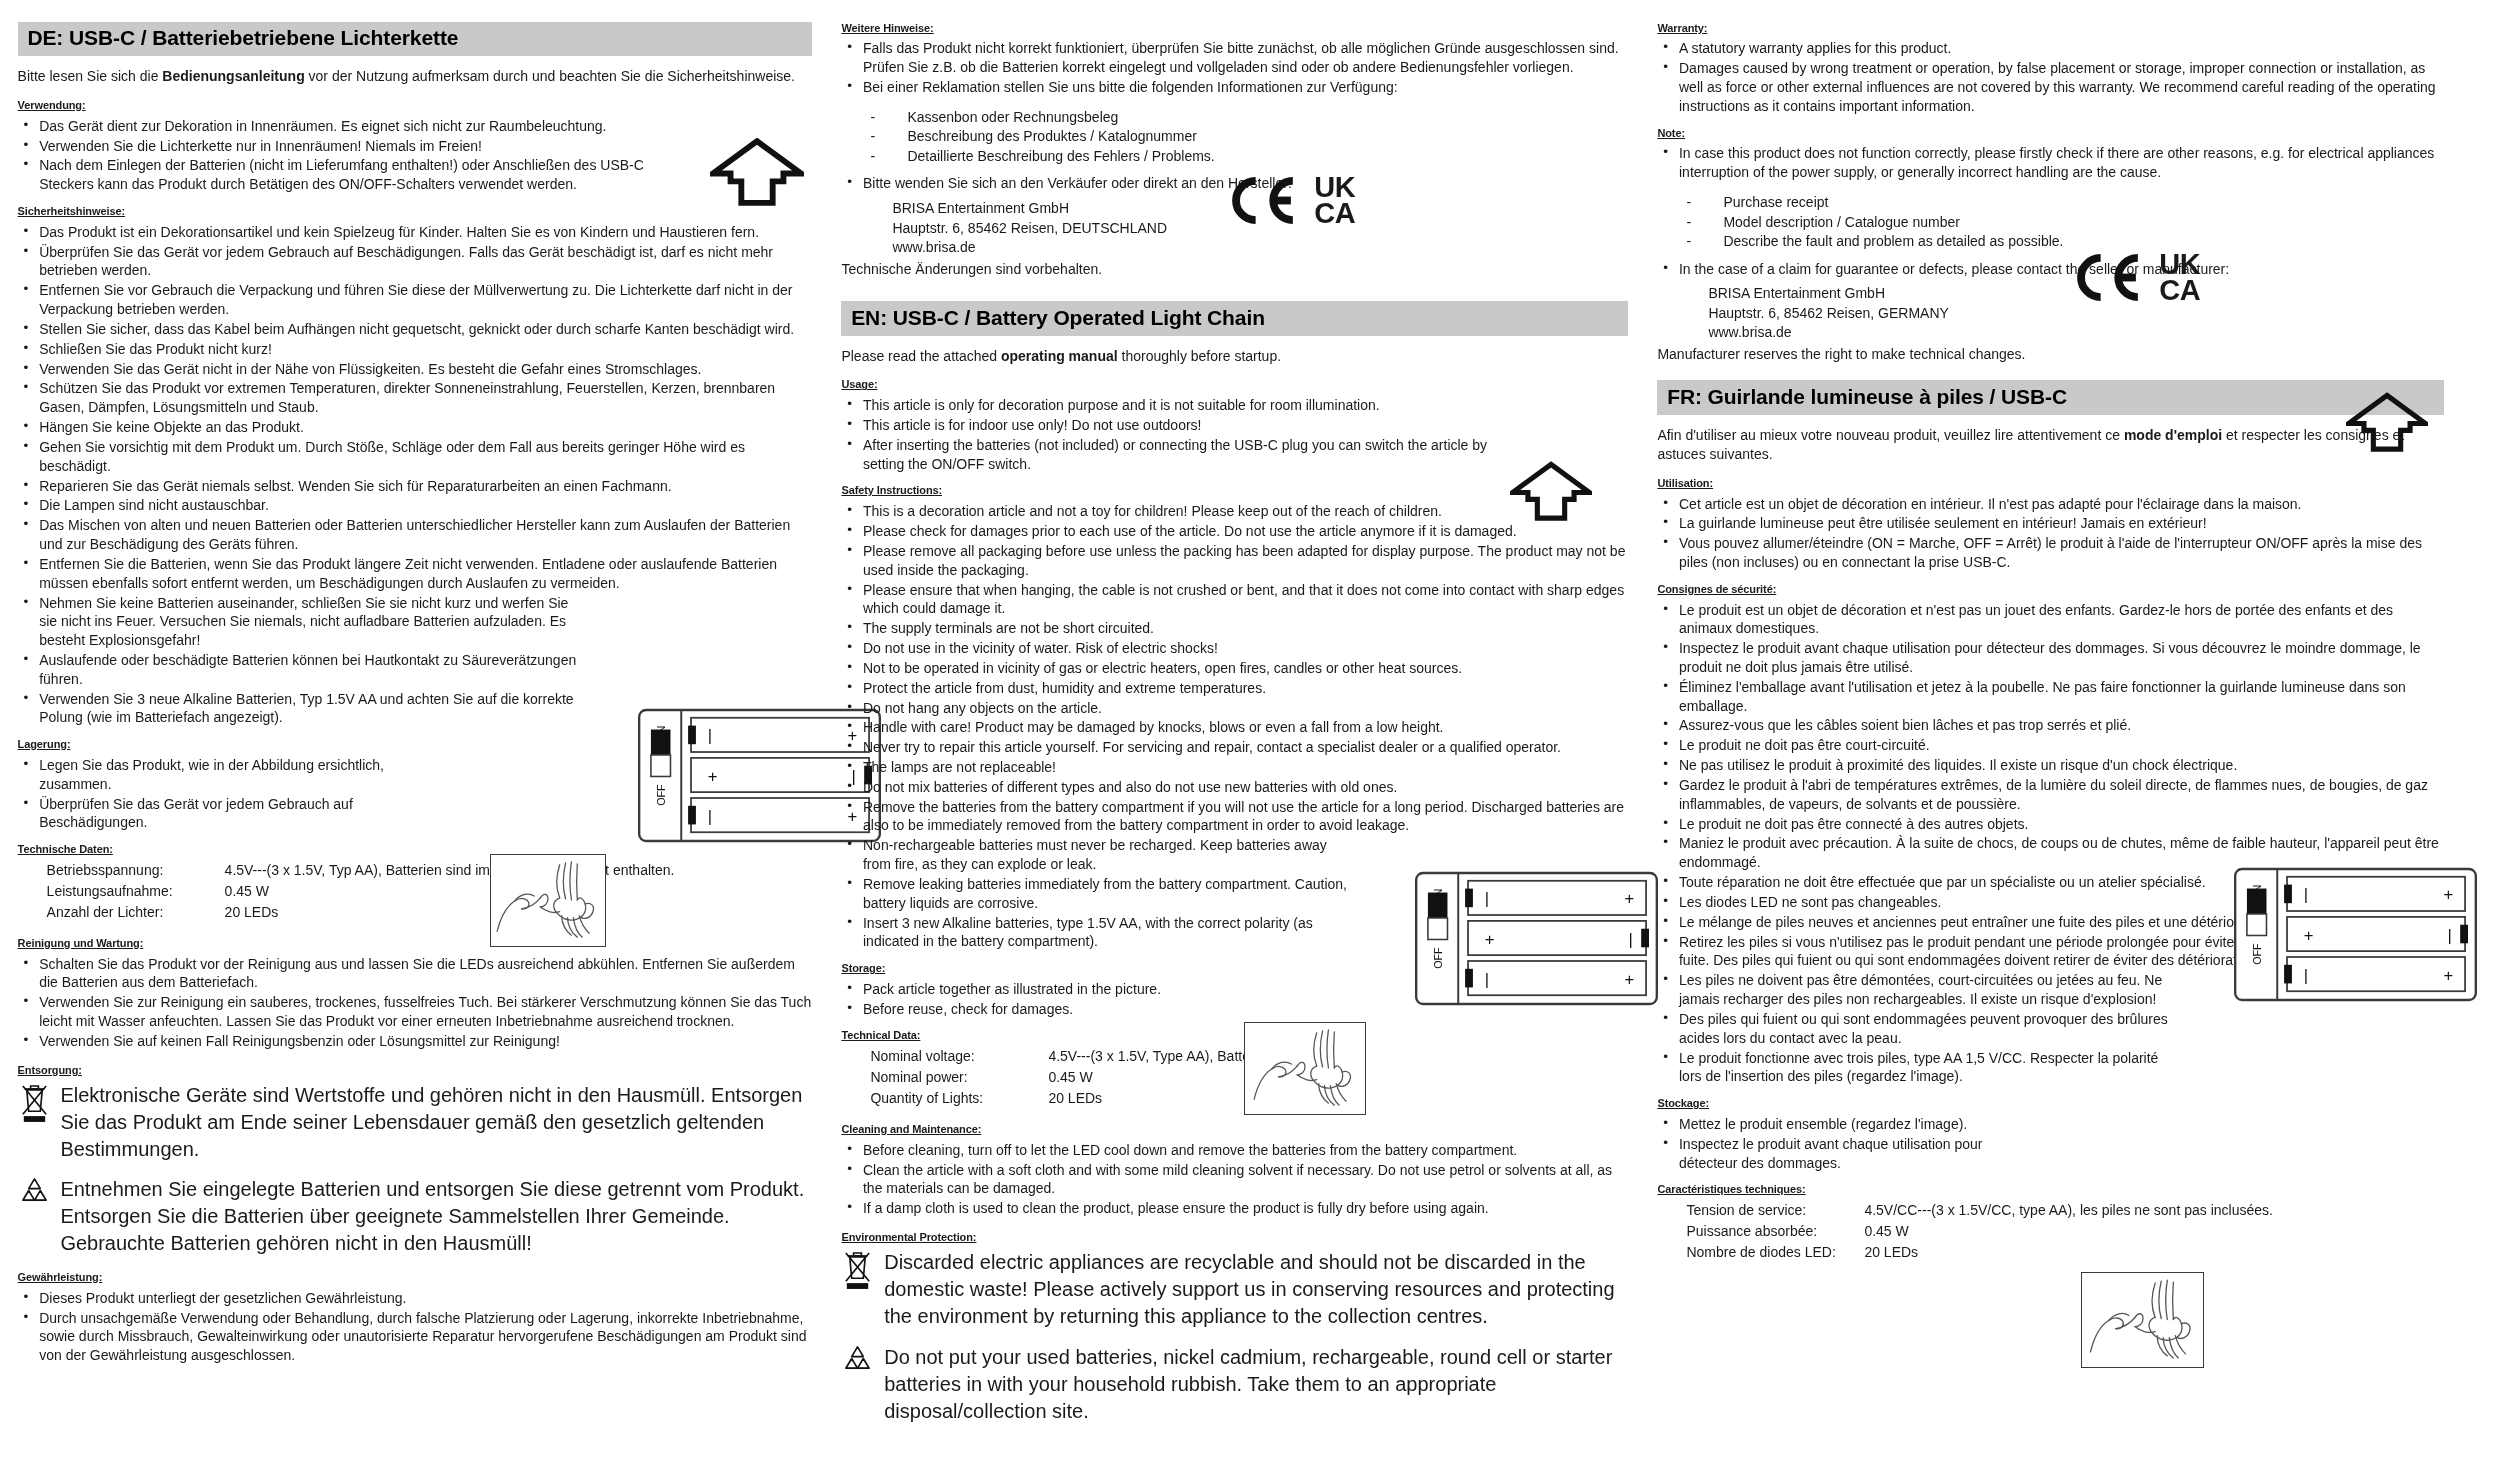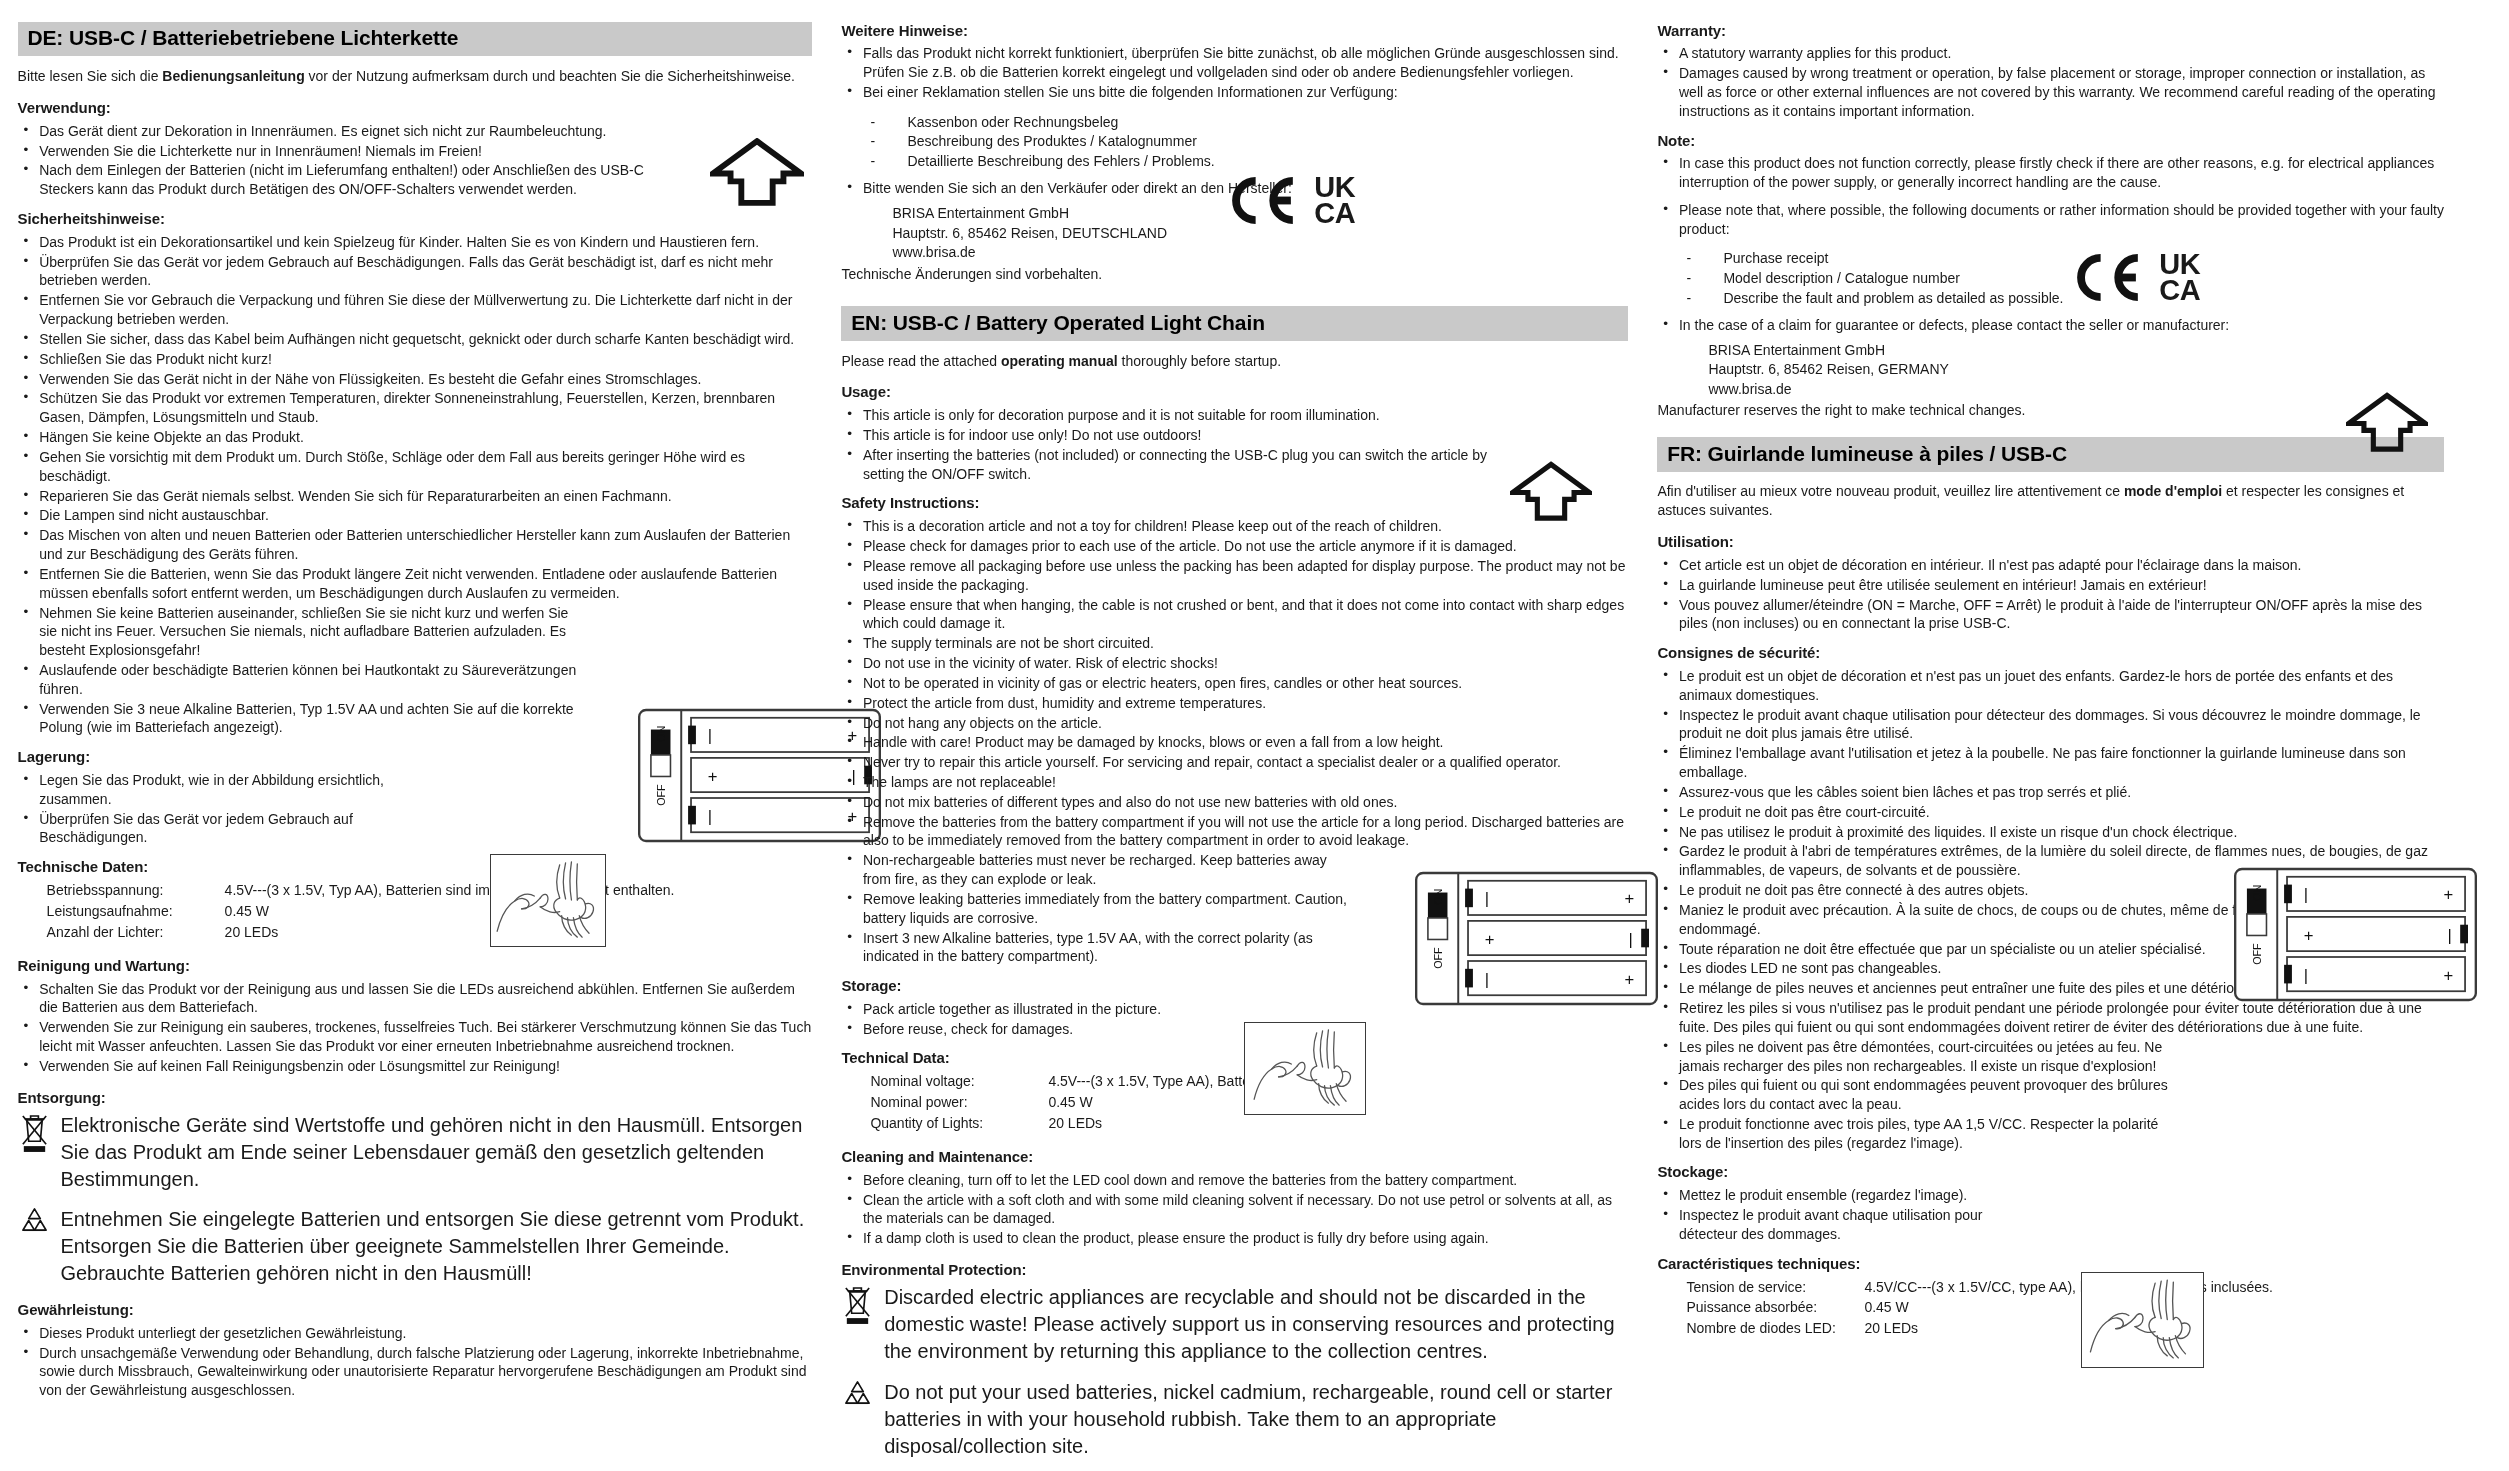--- a/index.html
+++ b/index.html
@@ -34,22 +34,23 @@
     white-space: nowrap;
   }
   .intro {
     font-size: 14px;
     line-height: 1.36;
     margin-bottom: 12.7px;
   }
   .intro b { font-weight: bold; }
 
   h2.sec {
-    font-size: 15px;
+    font-size: 11px;
     font-weight: bold;
+    text-decoration: underline;
     margin: 0 0 5.9px 0;
     letter-spacing: -0.1px;
   }
   h2.sec.tight { margin-top: 13px; }
 
   ul.bul {
     list-style: none;
     margin: 0 0 10.8px 0;
     padding: 0;
   }
@@ -488,21 +489,20 @@
 
     <h2 class="sec">Warranty:</h2>
     <ul class="bul">
       <li>A statutory warranty applies for this product.</li>
       <li>Damages caused by wrong treatment or operation, by false placement or storage, improper connection or installation, as well as force or other external influences are not covered by this warranty. We recommend careful reading of the operating instructions as it contains important information.</li>
     </ul>
 
     <h2 class="sec">Note:</h2>
     <ul class="bul">
       <li style="margin-bottom:8.8px">In case this product does not function correctly, please firstly check if there are other reasons, e.g. for electrical appliances interruption of the power supply, or generally incorrect handling are the cause.</li>
-      <li>Please note that, where possible, the following documents or rather information should be provided together with your faulty product:</li>
     </ul>
     <ul class="dash">
       <li>Purchase receipt</li>
       <li>Model description / Catalogue number</li>
       <li>Describe the fault and problem as detailed as possible.</li>
     </ul>
     <ul class="bul" style="margin-bottom:2px">
       <li>In the case of a claim for guarantee or defects, please contact the seller or manufacturer:</li>
     </ul>
     <div class="addr">

